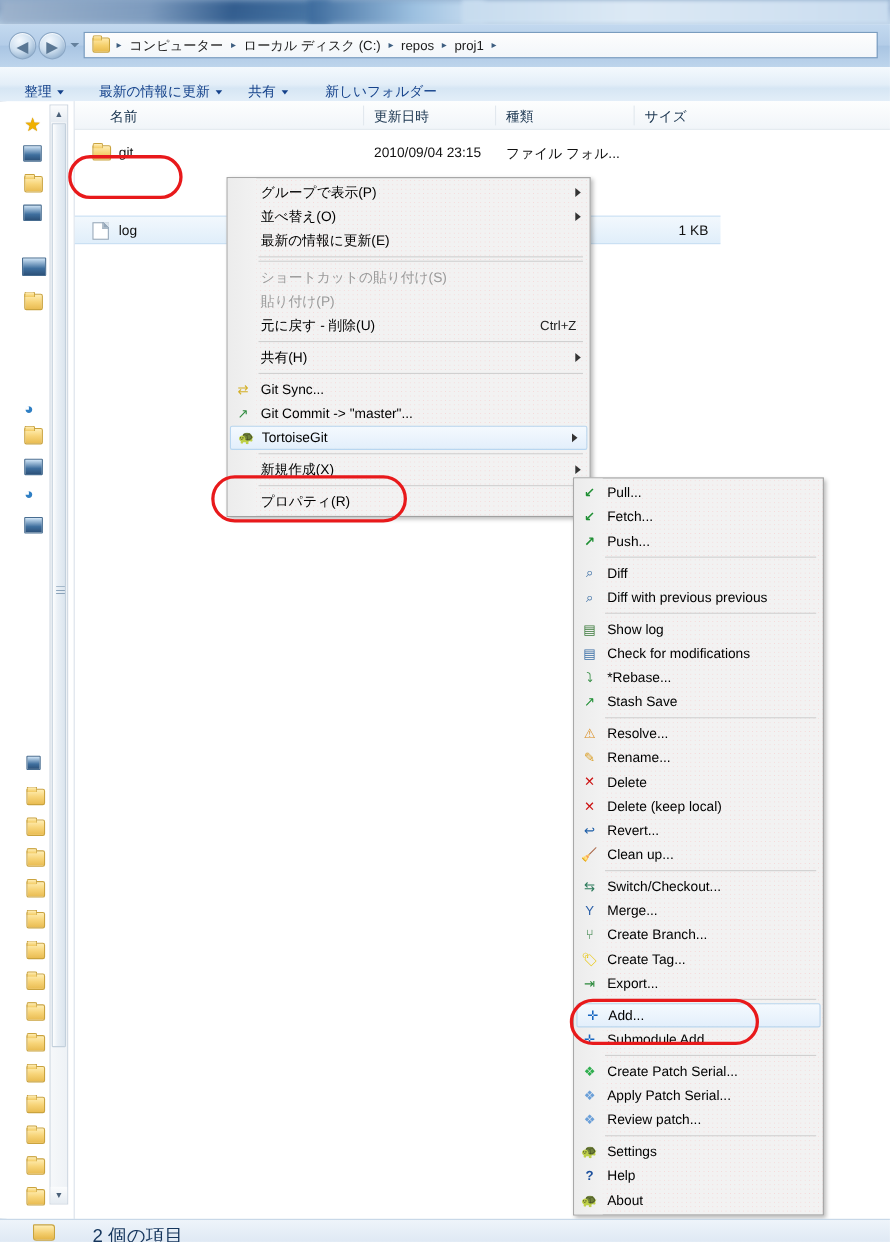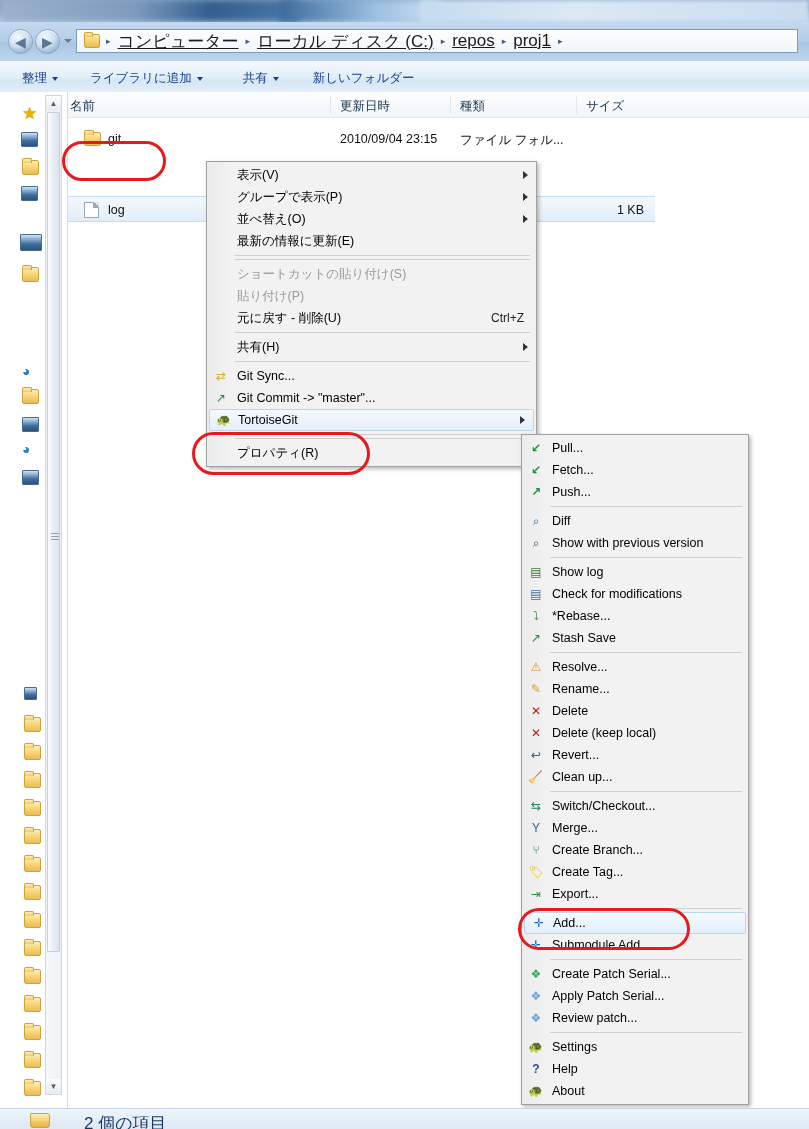--- a/index.html
+++ b/index.html
@@ -64,29 +64,29 @@
   #crumbbox .crumb-folder {
     width: 16px; height: 14px; margin: 0 2px 0 3px; position: relative;
     background: linear-gradient(180deg,#ffe9a8 0%,#f5cf6a 55%,#e8bb4e 100%);
     border: 1px solid #c9a33c; border-radius: 1px 2px 2px 2px;
   }
   #crumbbox .crumb-folder::before {
     content:''; position:absolute; left:-1px; top:-3px; width:7px; height:4px;
     background: linear-gradient(180deg,#ffe9a8,#f0c85c); border:1px solid #c9a33c; border-bottom:none;
     border-radius:2px 2px 0 0;
   }
-  .crumb { padding: 0 3px; color: #1b1b1b; font-size: 17px; white-space: nowrap; text-decoration: underline; }
+  .crumb { padding: 0 3px; color: #1b1b1b; font-size: 12px; white-space: nowrap; }
   .crumb-sep { color: #3d5e80; font-size: 9px; padding: 0 4px; }
 
   
   #toolbar {
     position: absolute; left: 0; top: 61px; width: 809px; height: 36px;
     background: linear-gradient(180deg, #f4f9fd 0%, #e3eef8 45%, #d6e6f4 55%, #e7f1fa 100%);
     border-bottom: 1px solid #b5cde3;
-    display: flex; align-items: center;
+    display: flex; align-items: flex-end;
   }
   .tbitem {
     display: flex; align-items: center; gap: 5px;
     padding: 4px 8px; color: #15428b; font-size: 12.5px; white-space: nowrap;
   }
   .tbcaret { width: 0; height: 0; border-left: 3.5px solid transparent; border-right: 3.5px solid transparent; border-top: 4px solid #15428b; }
 
   
   #navpane {
     position: absolute; left: 0; top: 92px; width: 68px; height: 1016px;
@@ -297,24 +297,24 @@
     <span class="crumb-sep">▸</span>
   </div>
 </div>
 
 <div id="toolbar">
   <div class="tbitem" style="margin-left:14px">
     <span>整理</span>
     <span class="tbcaret"></span>
   </div>
   <div class="tbitem" style="margin-left:16px">
-    <span>ライブラリに追加</span>
+    <span>最新の情報に更新</span>
     <span class="tbcaret"></span>
   </div>
-  <div class="tbitem" style="margin-left:24px">
+  <div class="tbitem" style="margin-left:8px">
     <span>共有</span>
     <span class="tbcaret"></span>
   </div>
   <div class="tbitem" style="margin-left:18px">
     <span>新しいフォルダー</span>
   </div>
 </div>
 
 <div id="navpane-edge"></div>
 <div id="navpane">
@@ -349,21 +349,21 @@
 <div id="navscroll">
   <div class="sb-up">▲</div>
   <div class="sb-thumb">
     <div class="sb-grip"></div>
   </div>
   <div class="sb-down">▼</div>
 </div>
 
 <div id="listpane">
   <div id="colheader">
-    <div class="col" style="left:2px">名前</div>
+    <div class="col" style="left:32px">名前</div>
     <div class="colsep" style="left:262px"></div>
     <div class="col" style="left:272px">更新日時</div>
     <div class="colsep" style="left:382px"></div>
     <div class="col" style="left:392px">種類</div>
     <div class="colsep" style="left:508px"></div>
     <div class="col" style="left:518px">サイズ</div>
   </div>
 
   <div class="row" style="top:34px">
     <div class="folder-icon"></div>
@@ -379,24 +379,20 @@
     <div class="cell" style="left:272px">2010/09/04 23:16</div>
     <div class="cell" style="left:392px">ファイル</div>
     <div class="cell" style="left:510px; text-align:right; width:66px">1 KB</div>
   </div>
 </div>
 
 <div class="ctxmenu" id="jp-menu">
   <div class="gutter"></div>
 
   <div class="mi">
-    <span>表示(V)</span>
-    <span class="sub-arrow"></span>
-  </div>
-  <div class="mi">
     <span>グループで表示(P)</span>
     <span class="sub-arrow"></span>
   </div>
   <div class="mi">
     <span>並べ替え(O)</span>
     <span class="sub-arrow"></span>
   </div>
   <div class="mi">
     <span>最新の情報に更新(E)</span>
   </div>
@@ -435,20 +431,24 @@
     <span>Git Commit -&gt; "master"...</span>
   </div>
   <div class="mi hl">
     <span class="mico ico-turtle">🐢</span>
     <span>TortoiseGit</span>
     <span class="sub-arrow"></span>
   </div>
 
   <div class="msep"></div>
 
+  <div class="mi">
+    <span>新規作成(X)</span>
+    <span class="sub-arrow"></span>
+  </div>
 
   <div class="msep"></div>
 
   <div class="mi">
     <span>プロパティ(R)</span>
   </div>
 </div>
 
 <div class="ctxmenu" id="tgit-menu">
   <div class="gutter"></div>
@@ -467,21 +467,21 @@
   </div>
 
   <div class="msep"></div>
 
   <div class="mi">
     <span class="mico ico-mag">⌕</span>
     <span>Diff</span>
   </div>
   <div class="mi">
     <span class="mico ico-mag">⌕</span>
-    <span>Show with previous version</span>
+    <span>Diff with previous previous</span>
   </div>
 
   <div class="msep"></div>
 
   <div class="mi">
     <span class="mico ico-log">▤</span>
     <span>Show log</span>
   </div>
   <div class="mi">
     <span class="mico ico-check">▤</span>

